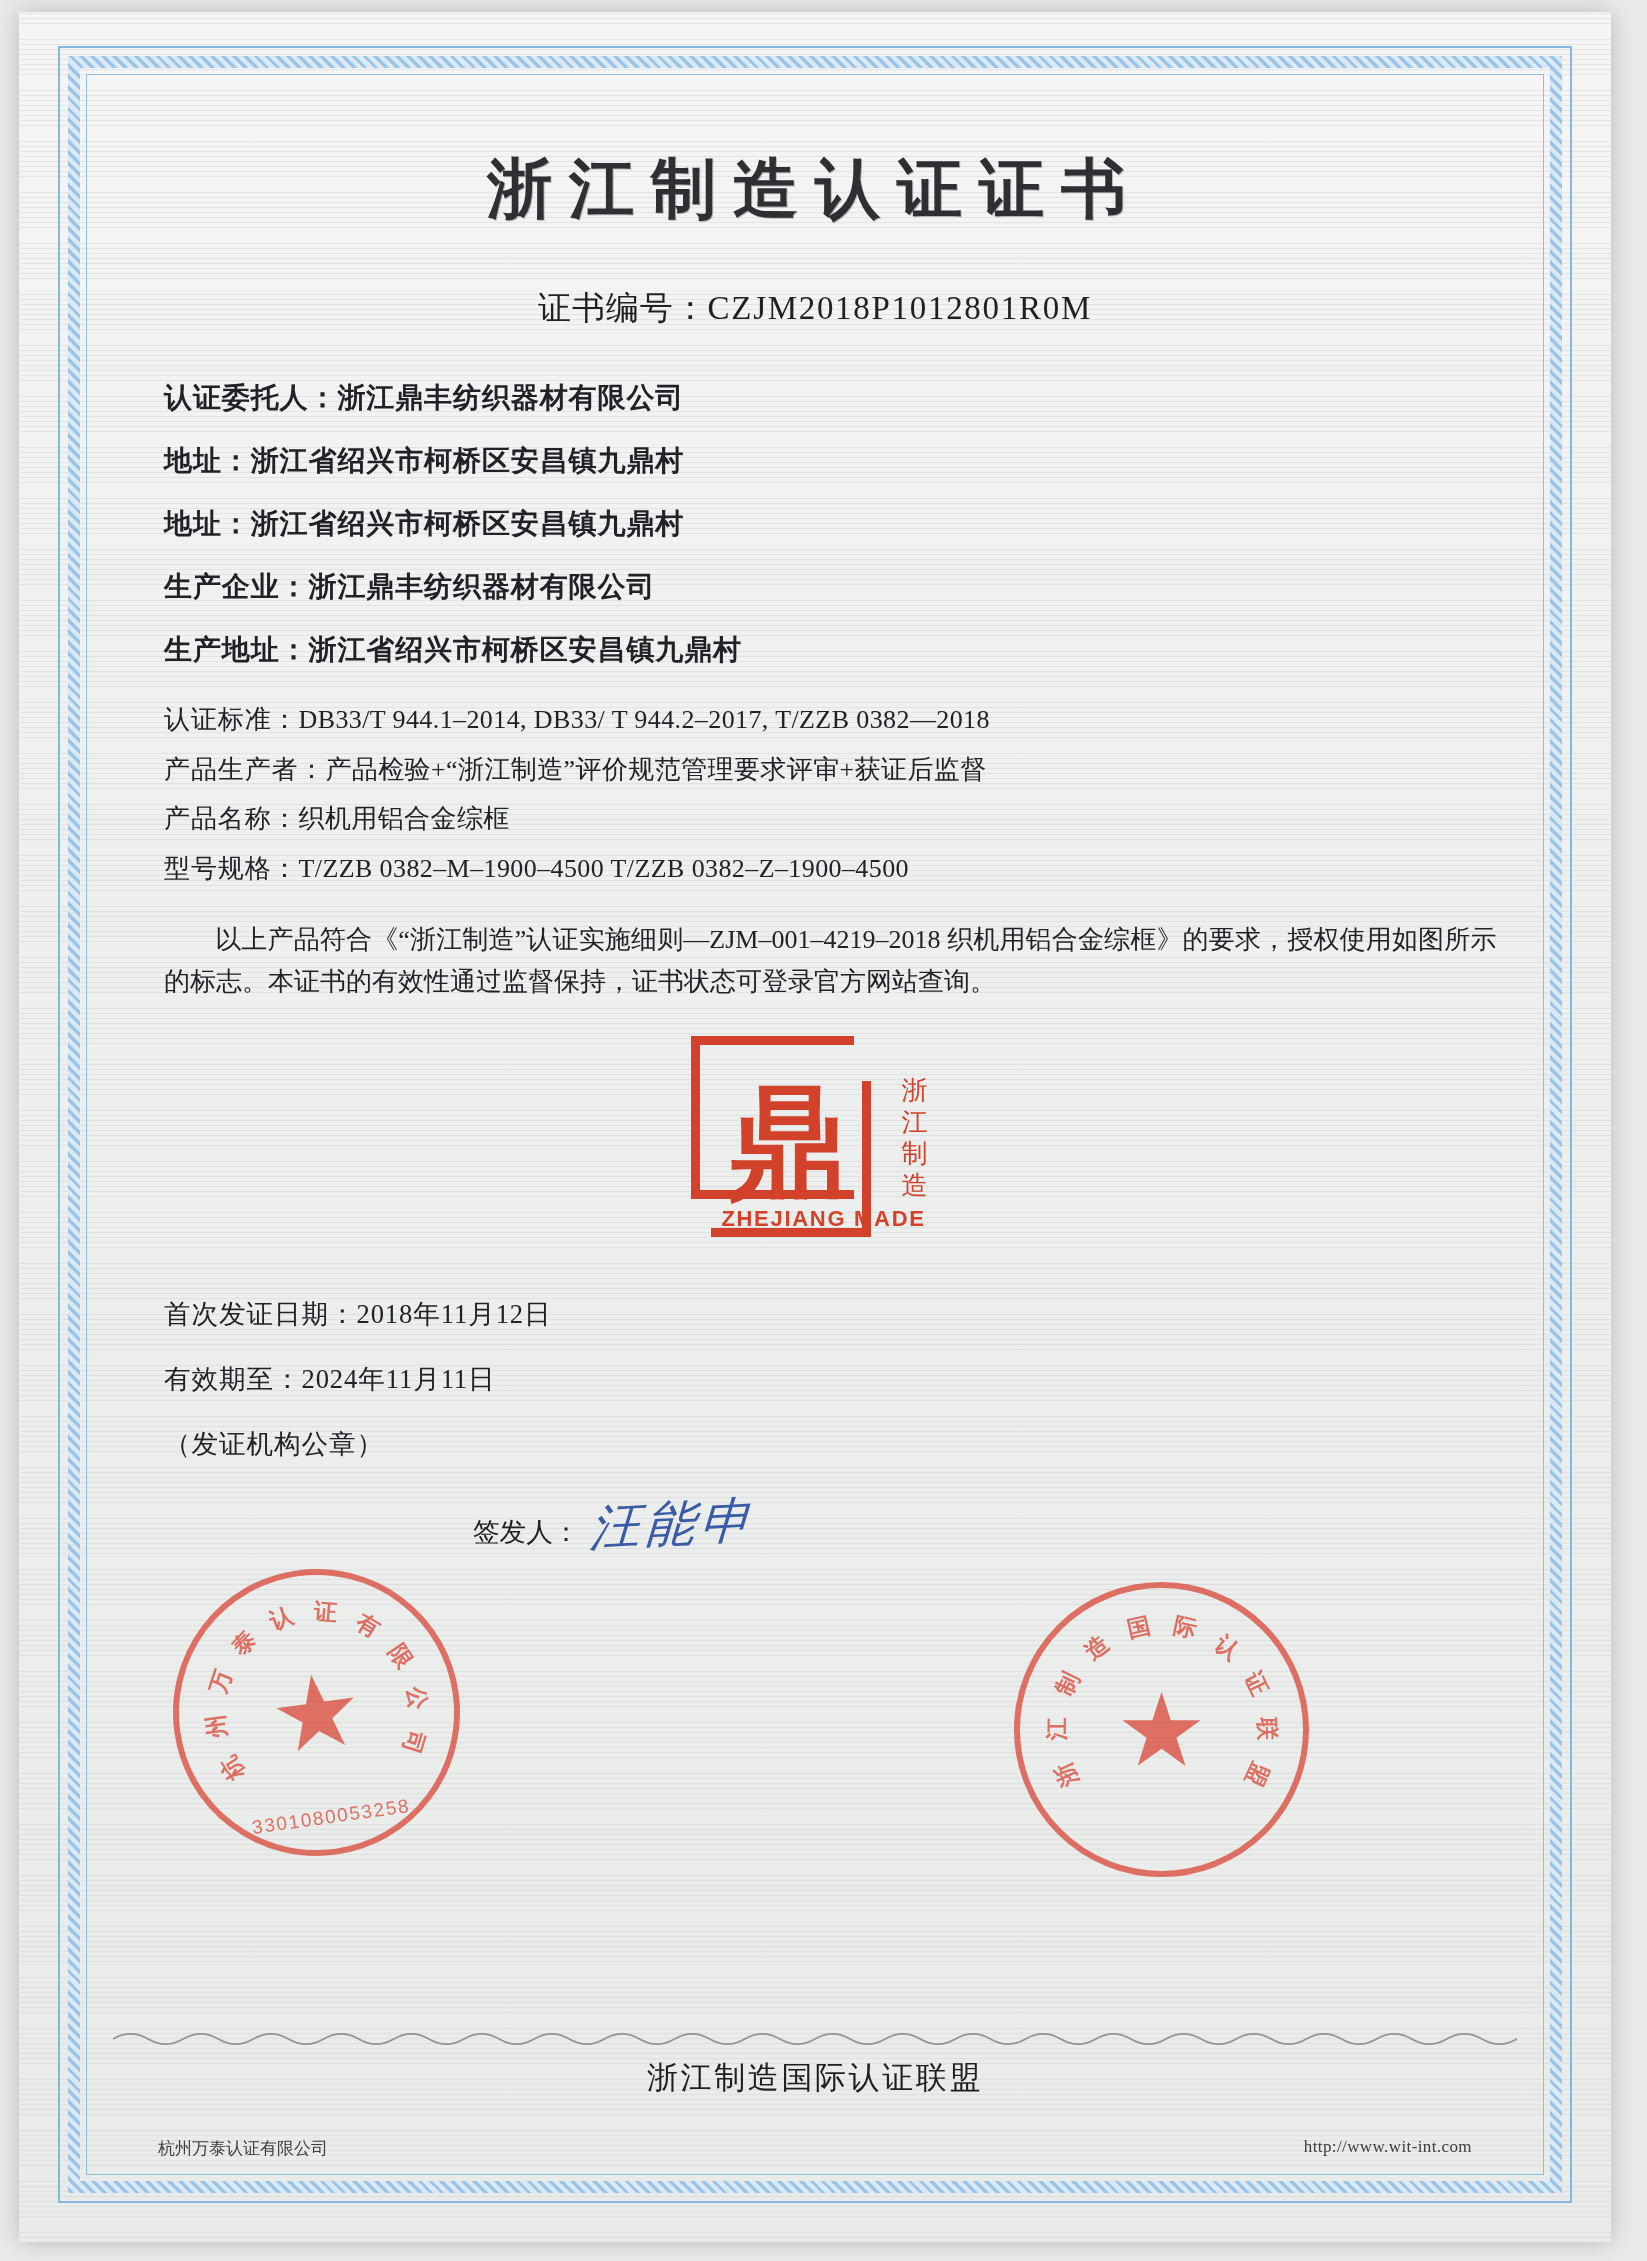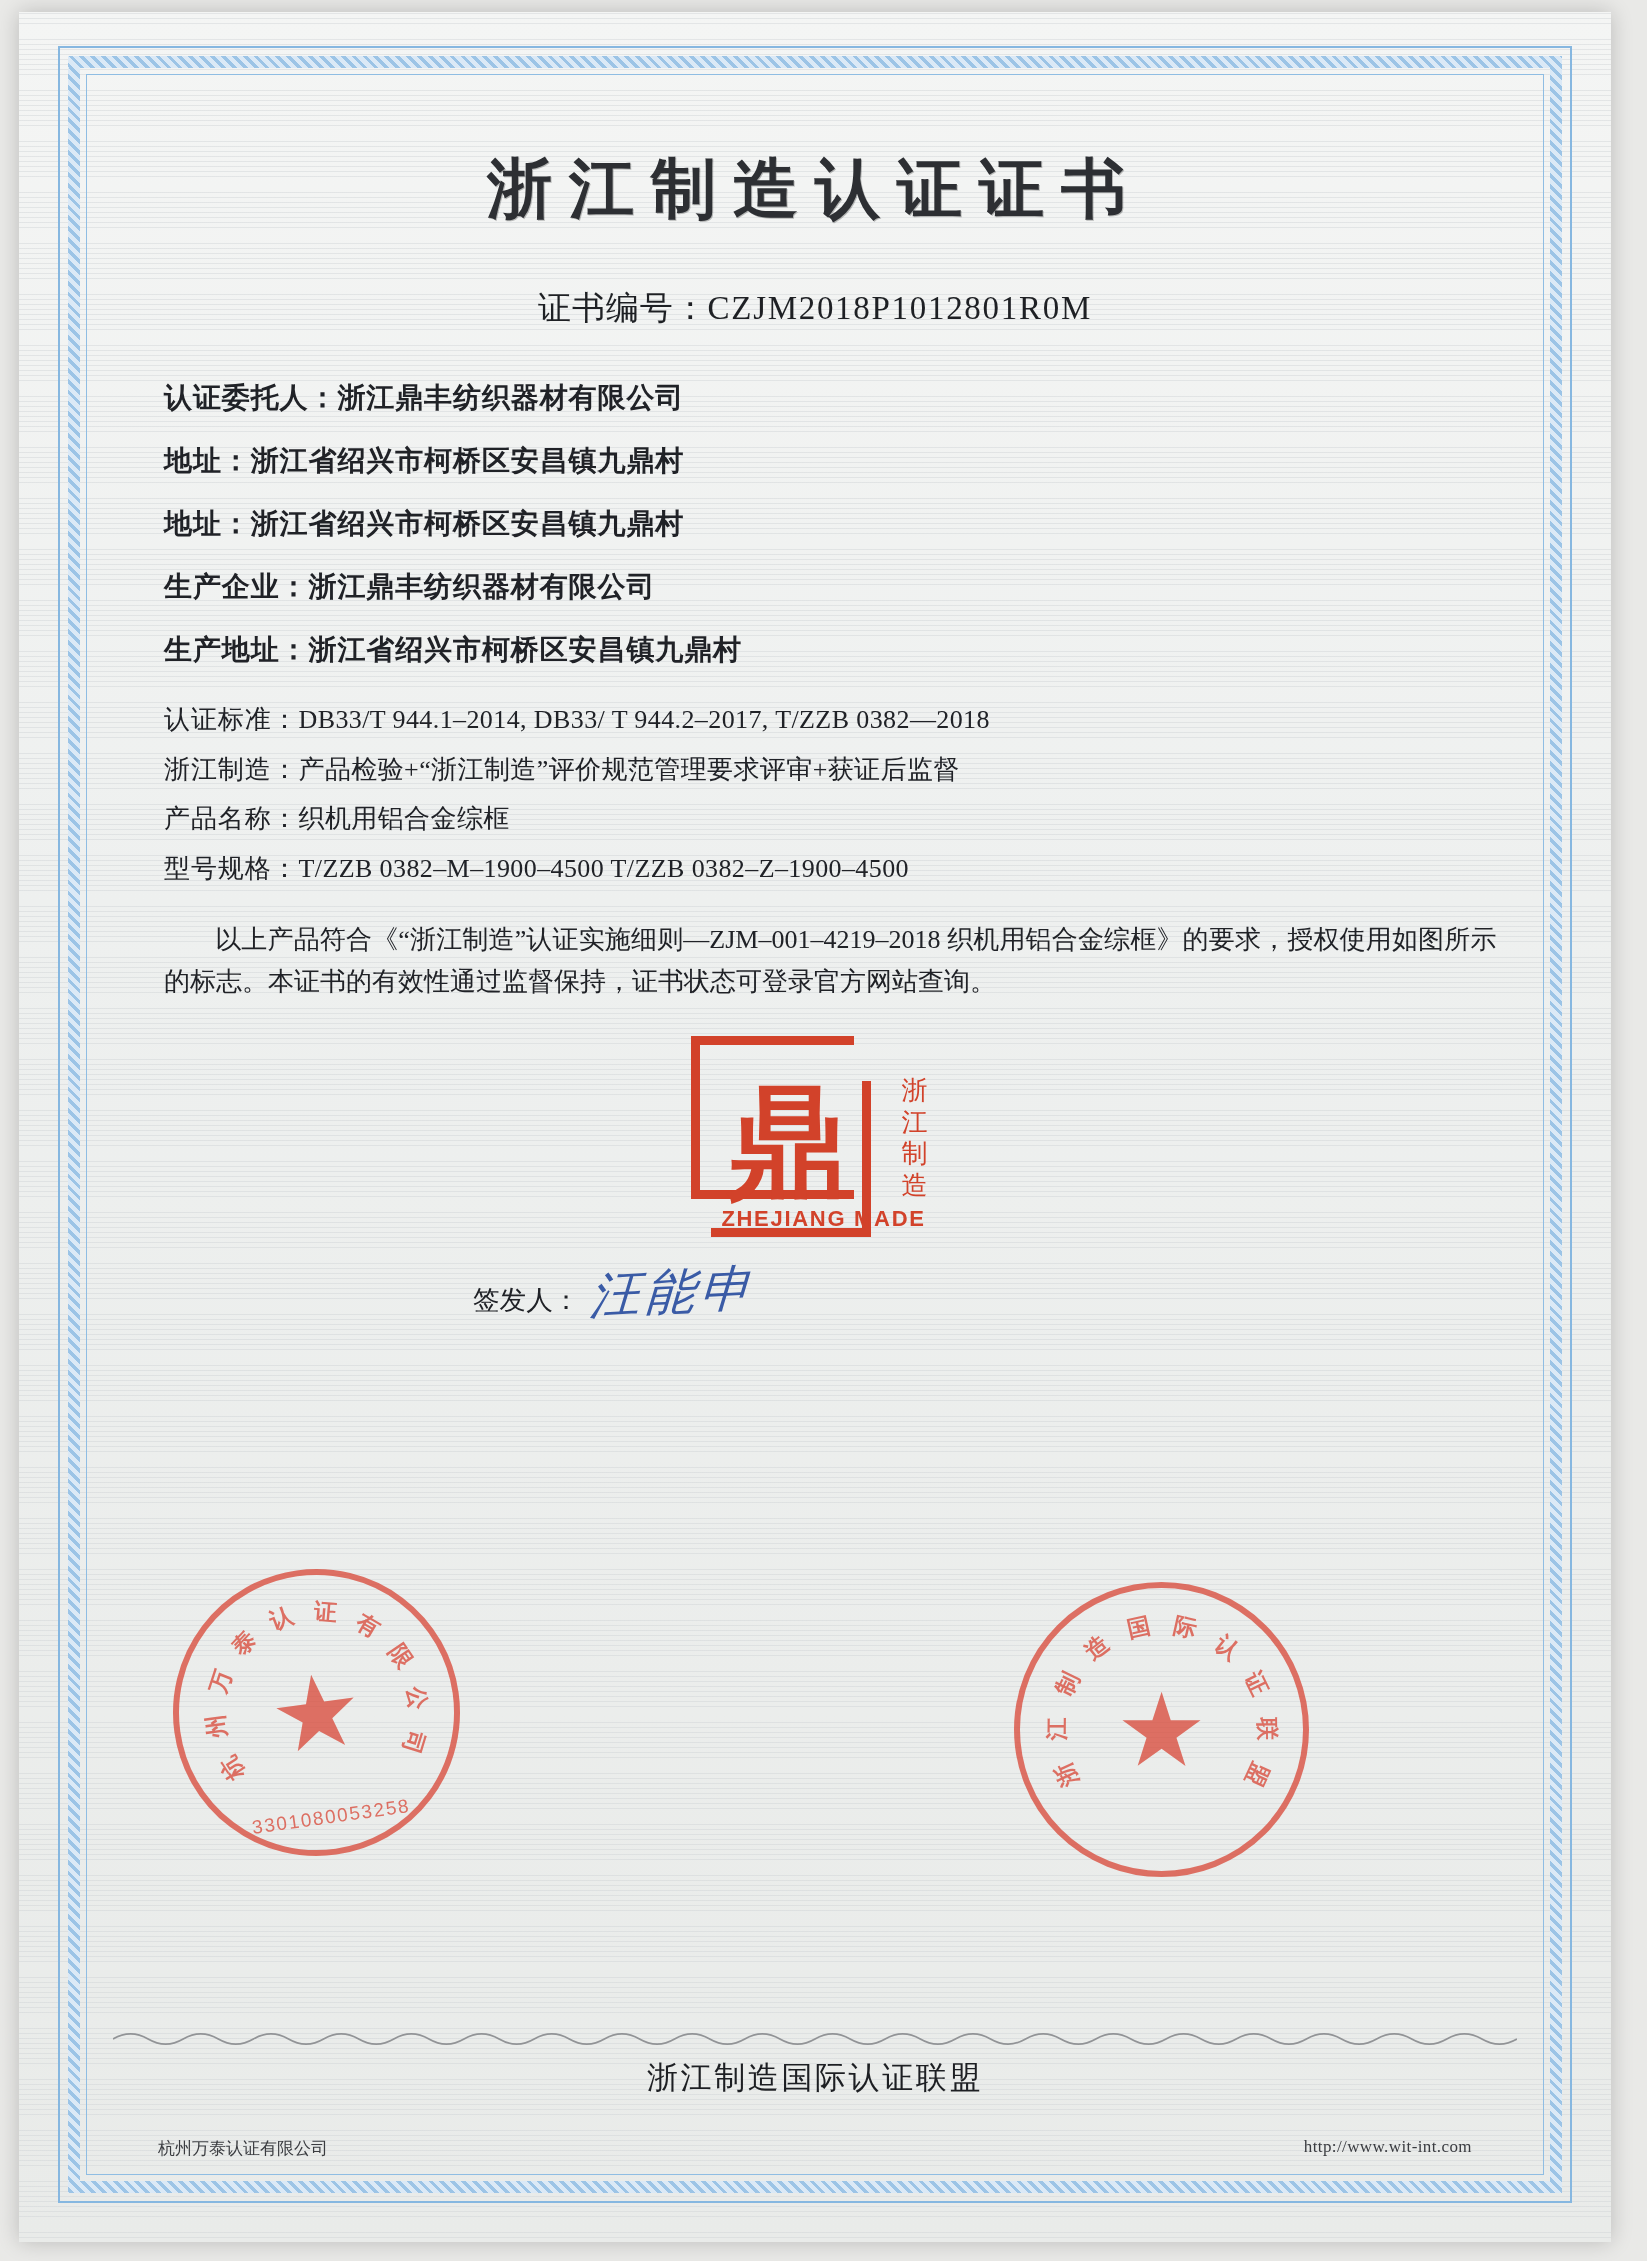--- a/index.html
+++ b/index.html
@@ -367,21 +367,21 @@
         <div class="field-row">
           <span>生产地址：</span><span>浙江省绍兴市柯桥区安昌镇九鼎村</span>
         </div>
       </div>
 
       <div class="spec-block">
         <div class="spec-row">
           <span class="label">认证标准：</span><span>DB33/T 944.1–2014, DB33/ T 944.2–2017, T/ZZB 0382—2018</span>
         </div>
         <div class="spec-row">
-          <span class="label">浙江制造：</span><span>产品检验+“浙江制造”评价规范管理要求评审+获证后监督</span>
+          <span class="label">产品生产者：</span><span>产品检验+“浙江制造”评价规范管理要求评审+获证后监督</span>
         </div>
         <div class="spec-row">
           <span class="label">产品名称：</span><span>织机用铝合金综框</span>
         </div>
         <div class="spec-row">
           <span class="label">型号规格：</span><span>T/ZZB 0382–M–1900–4500  T/ZZB 0382–Z–1900–4500</span>
         </div>
       </div>
 
       <div class="statement">
@@ -391,20 +391,29 @@
       <div class="logo-wrap">
         <div class="logo">
           <div class="frame-l"></div>
           <div class="frame-b"></div>
           <div class="glyph">鼎</div>
           <div class="cn-right">浙江制造</div>
           <div class="en">ZHEJIANG MADE</div>
         </div>
       </div>
 
+      <div class="dates">
+        <div class="date-row">
+          <span>首次发证日期：</span><span>2018年11月12日</span>
+        </div>
+        <div class="date-row">
+          <span>有效期至：</span><span>2024年11月11日</span>
+        </div>
+        <div class="date-row">（发证机构公章）</div>
+      </div>
 
       <div class="sign-row">
         <span>签发人：</span><span class="signature">汪能申</span>
       </div>
 
     </div>
 
     <div class="stamp stamp-left">
       <div class="ring-text" id="seal1ring">
           <span style="transform: rotate(-115deg) translate(0px, -101px) rotate(0deg) translate(-50%, -50%);">杭</span>

